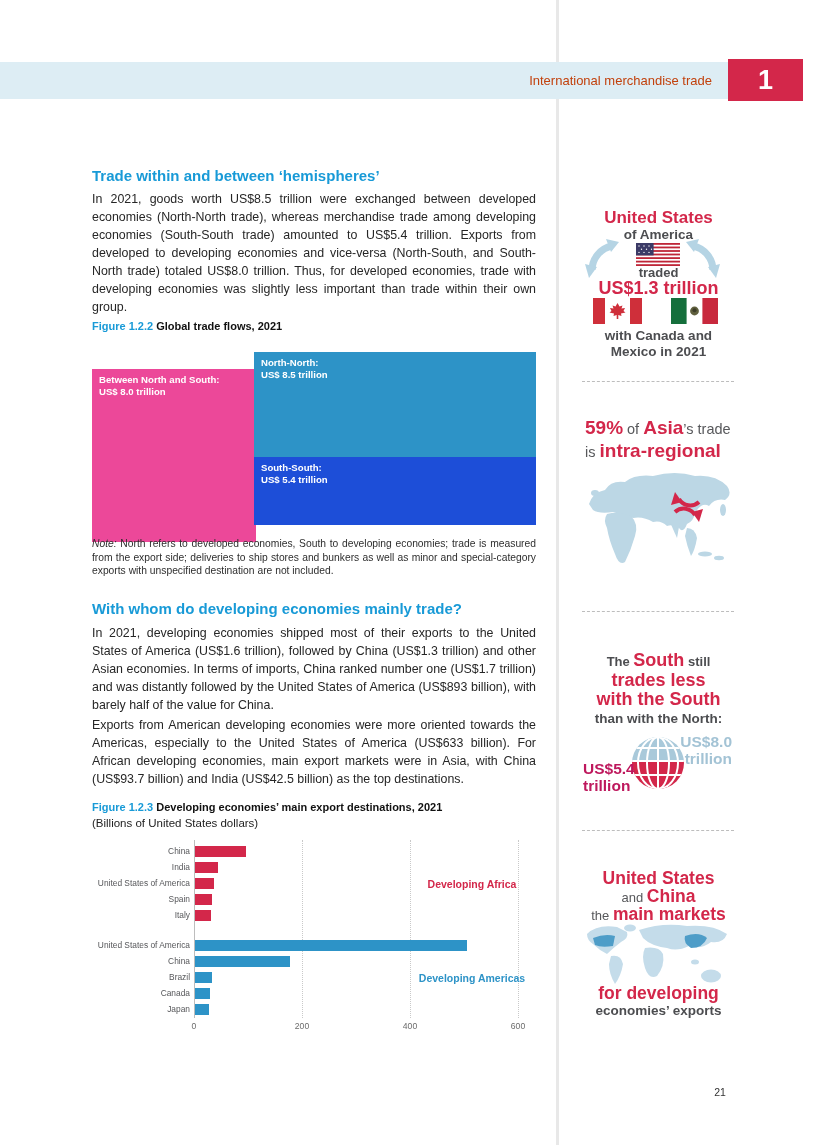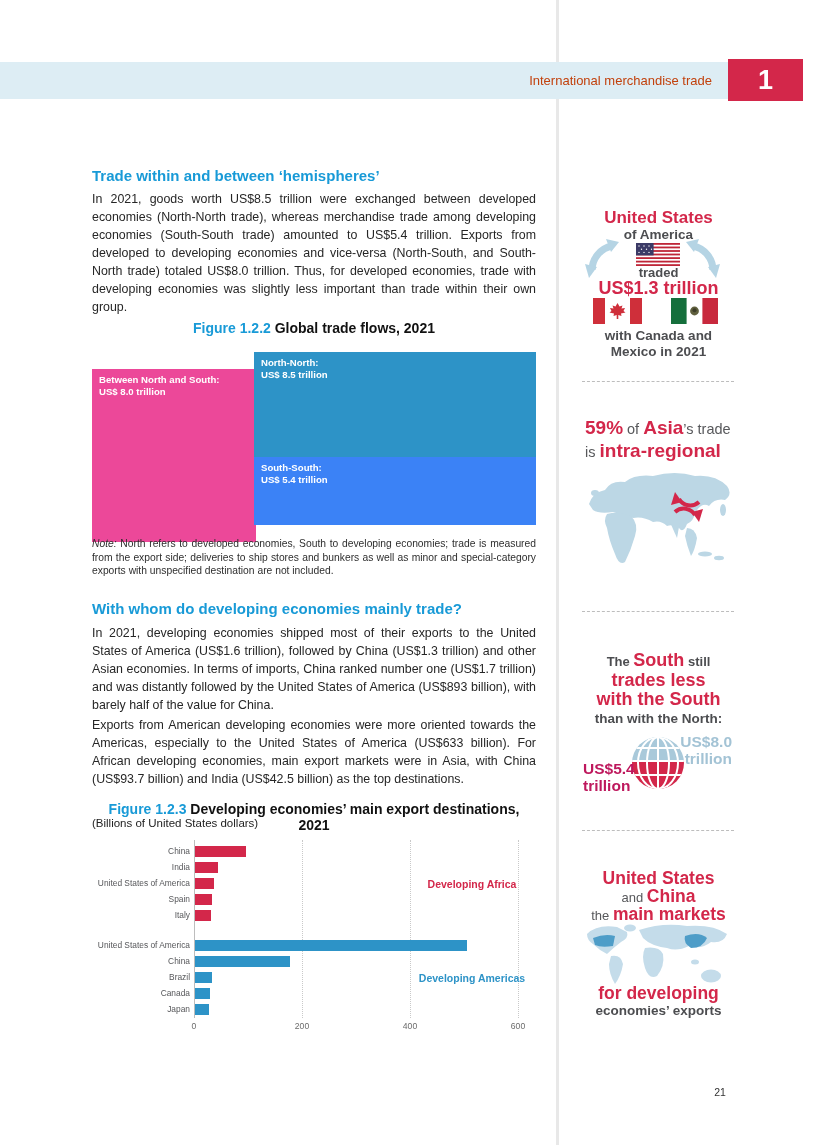--- a/index.html
+++ b/index.html
@@ -12,21 +12,21 @@
   .header-band{position:absolute;left:0;top:62px;width:728px;height:37px;background:#ddedf4;z-index:1;}
   .header-title{position:absolute;left:0;top:62px;width:712px;height:37px;line-height:37px;
                 text-align:right;font-size:13px;color:#c2410c;z-index:2;}
   .chapter-box{position:absolute;left:728px;top:59px;width:75px;height:42px;background:#d3274a;
                color:#fff;font-weight:bold;font-size:27px;text-align:center;line-height:42px;z-index:2;}
 
   
   .main{position:absolute;left:92px;width:444px;}
   .section-heading{font-size:15px;font-weight:bold;color:#189ad7;}
   .body-par{font-size:12.4px;line-height:18px;text-align:justify;color:#262626;}
-  .fig-head{font-size:14px;color:#1a1a1a;text-align:center;}
+  .fig-head{font-size:11px;color:#1a1a1a;}
   .fig-label{color:#189ad7;font-weight:bold;}
   .fig-title{color:#111;font-weight:bold;}
   .fig-sub{font-size:11.5px;color:#222;}
 
   
   .treemap{position:absolute;left:92px;top:352px;width:444px;height:173px;}
   .tm-block{position:absolute;}
   .tm-label{padding:5px 0 0 7px;color:#fff;font-weight:bold;font-size:9.6px;line-height:11.5px;}
   .note{font-size:10.3px;line-height:13.5px;text-align:justify;color:#2e2e2e;}
   .note-label{font-style:italic;}
@@ -85,21 +85,21 @@
         <span style="display:block;">Between North and South:</span>
         <span style="display:block;">US$ 8.0 trillion</span>
       </div>
     </div>
     <div class="tm-block" style="left:162px;top:0;width:282px;height:105px;background:#2d93c7;">
       <div class="tm-label">
         <span style="display:block;">North-North:</span>
         <span style="display:block;">US$ 8.5 trillion</span>
       </div>
     </div>
-    <div class="tm-block" style="left:162px;top:105px;width:282px;height:68px;background:#3b82f6;">
+    <div class="tm-block" style="left:162px;top:105px;width:282px;height:68px;background:#1d4ed8;">
       <div class="tm-label">
         <span style="display:block;">South-South:</span>
         <span style="display:block;">US$ 5.4 trillion</span>
       </div>
     </div>
   </div>
 
   <div class="main note" style="top:537px;">
     <span class="note-label">Note:</span><span> North refers to developed economies, South to developing economies; trade is measured from the export side; deliveries to ship stores and bunkers as well as minor and special-category exports with unspecified destination are not included.</span>
   </div>

